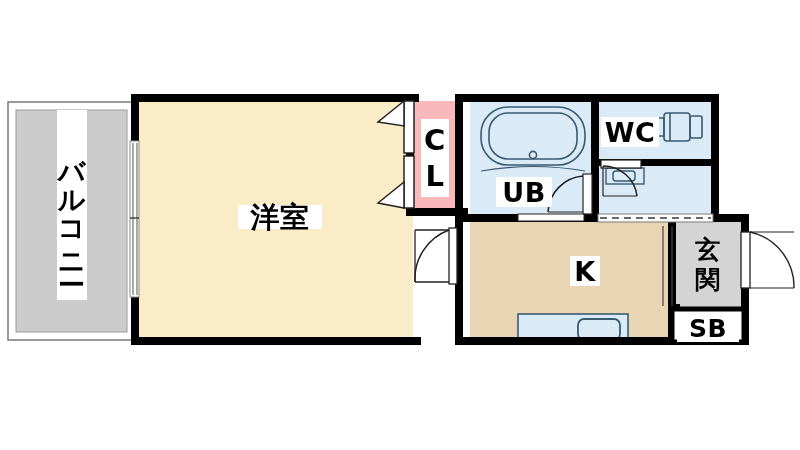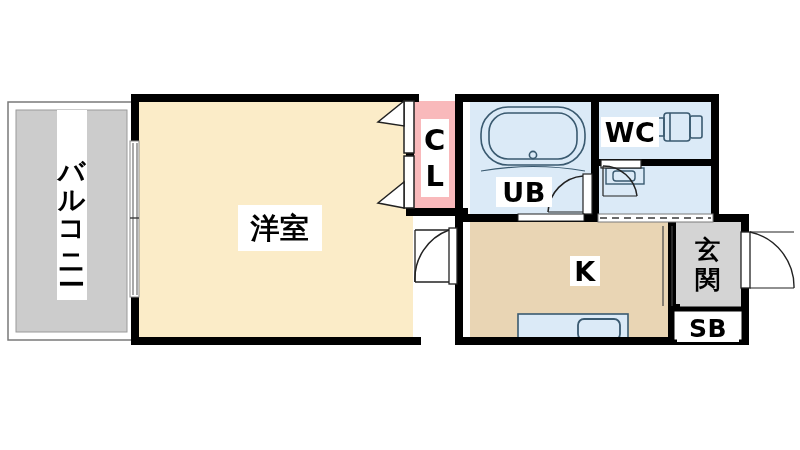--- a/index.html
+++ b/index.html
@@ -42,21 +42,21 @@
     letter-spacing: 0.06em;
   }
   .lbl-balcony {
     left: 57px; top: 110px;
     width: 30px; height: 190px;
     font-size: 27px;
     display: flex; align-items: center; justify-content: center;
   }
   .lbl-room {
     left: 238px; top: 205px;
-    width: 84px; height: 46px;
+    width: 84px; height: 24px;
     font-size: 29px;
     display: flex; align-items: center; justify-content: center;
   }
   .lbl-cl {
     left: 421px; top: 119px;
     width: 28px; height: 78px;
     font-size: 29px;
     display: flex; flex-direction: column; align-items: center; justify-content: center;
   }
   .lbl-cl span { display: block; line-height: 1.25; }

